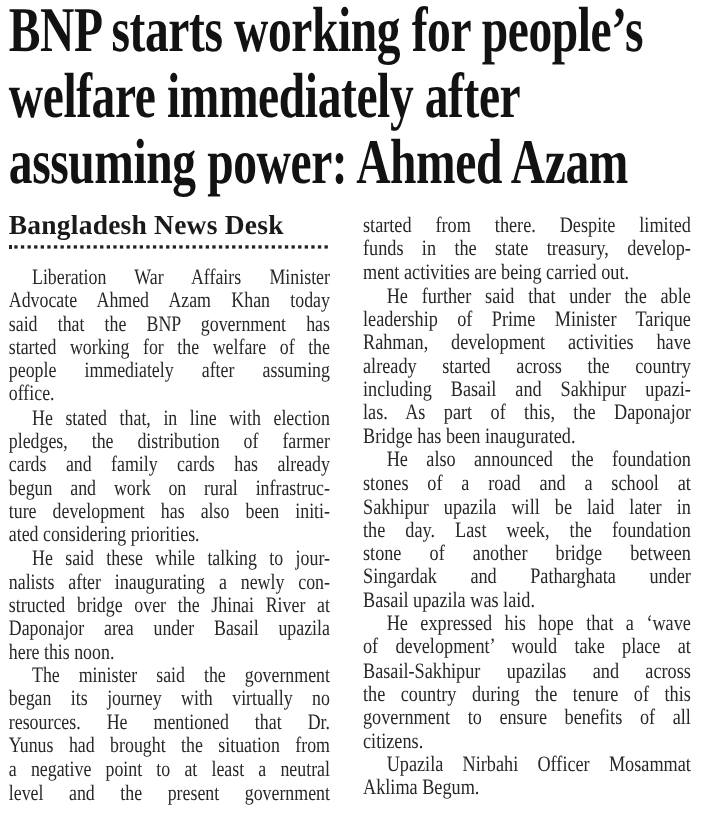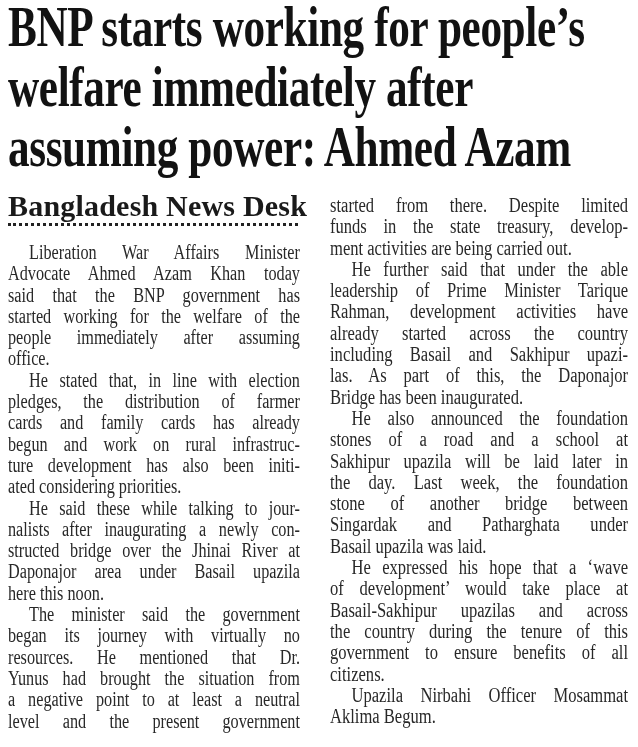--- a/index.html
+++ b/index.html
@@ -23,21 +23,21 @@
     letter-spacing: -0.5px;
     transform: scaleX(0.745);
     transform-origin: 0 0;
   }
   .headline .hl-line { white-space: nowrap; }
   .byline {
     position: absolute;
     left: 8px;
     top: 193px;
     font-weight: bold;
-    font-size: 30px;
+    font-size: 25px;
     line-height: 26px;
     letter-spacing: 0.2px;
     color: var(--byline-color, #1a1a1a);
     white-space: nowrap;
   }
   .dotted-rule {
     position: absolute;
     left: 8px;
     top: 223px;
     width: 290px;

